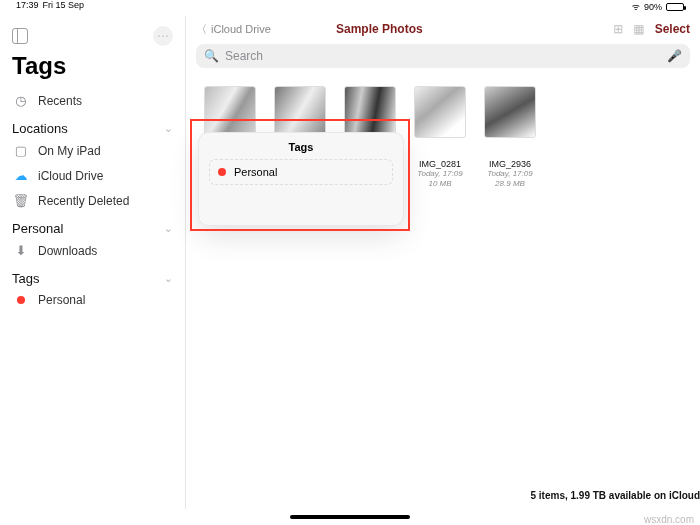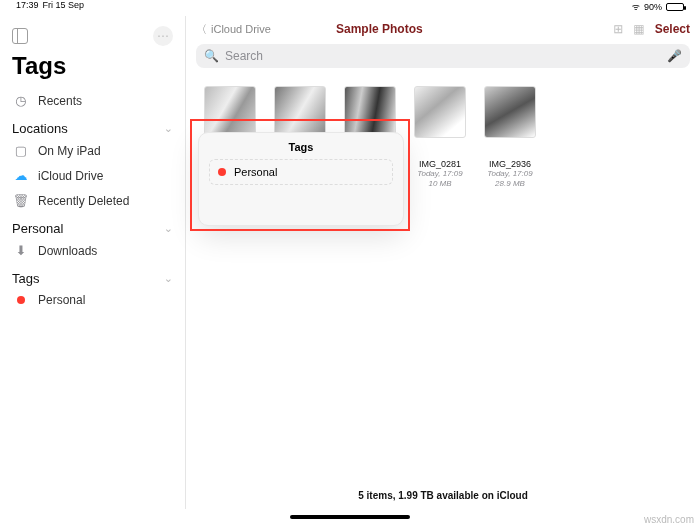--- a/index.html
+++ b/index.html
@@ -39,21 +39,21 @@
 .img.d3{background:linear-gradient(100deg,#555,#ccc 30%,#333 60%,#eee);}
 .img.d4{background:linear-gradient(140deg,#eee,#aaa 40%,#fff 80%);}
 .img.d5{background:linear-gradient(150deg,#ccc,#555 50%,#fff);}
 .fname { font-size:9px; margin-top:21px; color:#111; white-space:nowrap; overflow:hidden; text-overflow:ellipsis;}
 .fmeta { font-size:8px; color:#8e8e93; line-height:1.2;font-style:italic;}
 .popover { position:absolute; left:198px; top:132px; width:206px; height:94px; background:#f7f7f7; border:1px solid #e8e8e8; border-radius:10px; box-shadow:0 10px 30px rgba(0,0,0,0.12), 0 0 0 2px rgba(255,80,60,0.0); padding:6px 10px 10px 10px;}
 .highlight-box { position:absolute; left:190px; top:119px; width:220px; height:112px; border:2px solid #ff3b30; pointer-events:none; }
 .pop-title { text-align:center; font-size:11px; font-weight:600; padding:2px 0 6px 0;}
 .pop-row { display:flex; align-items:center; gap:8px; padding:6px 8px; font-size:11px; border:1px dashed #ddd; border-radius:6px;}
 .pop-row + .pop-row { margin-top:4px; border:1px solid #eee; border-style:solid; background:#fff;}
-.footer { position:absolute; bottom:24px; left:186px; right:0; text-align:center; font-size:10px; font-weight:600; color:#111;}
+.footer { position:absolute; bottom:24px; left:186px; right:0; text-align:right; font-size:10px; font-weight:600; color:#111;}
 .bottom-bar { position:absolute; bottom:6px; left:50%; transform:translateX(-50%); width:120px; height:4px; background:#000; border-radius:3px;}
 .watermark { position:absolute; bottom:0; right:6px; font-size:10px; color:#bbb;}
 </style>
 </head>
 <body>
 
 <div class="statusbar">
   <div class="sb-left">
     <span>17:39</span>
     <span>Fri 15 Sep</span>

